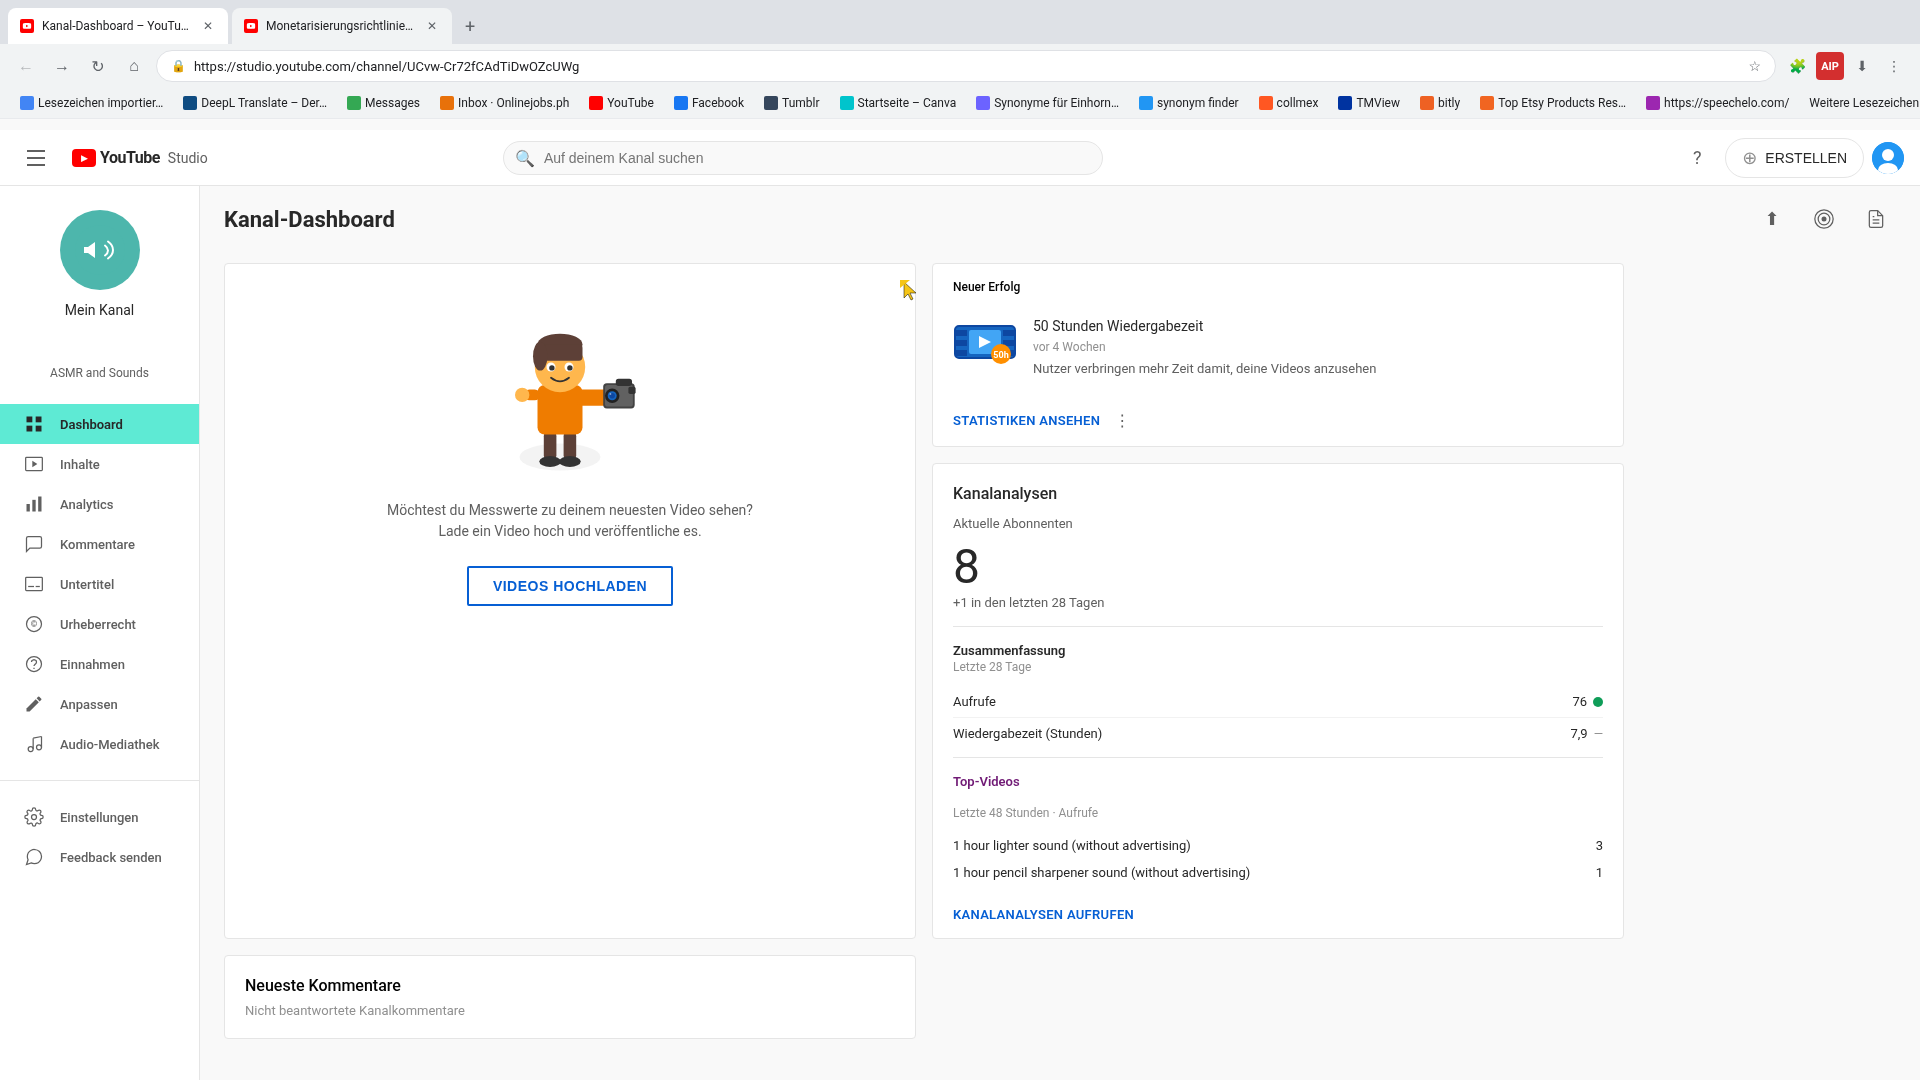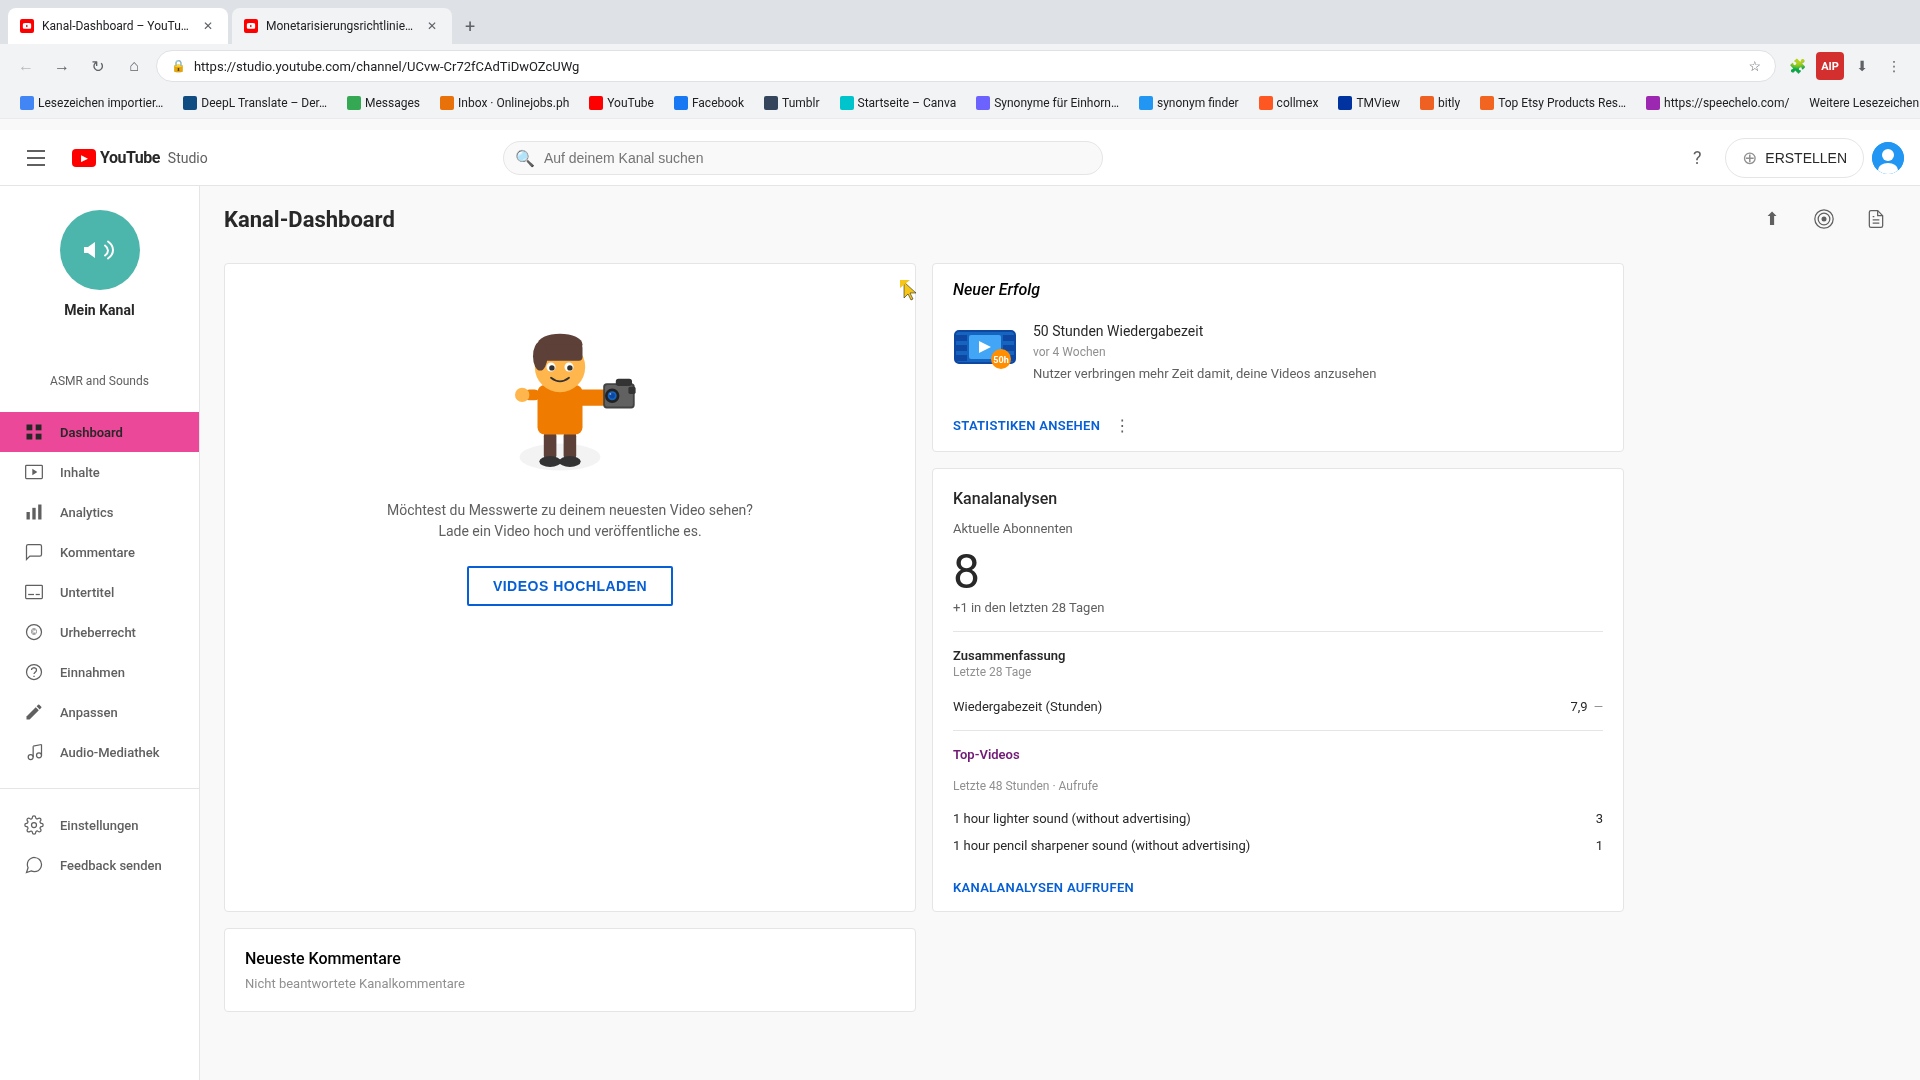--- a/index.html
+++ b/index.html
@@ -47,25 +47,25 @@
     .create-btn .plus-icon { font-size: 18px; color: #909090; }
     .avatar-btn { width: 32px; height: 32px; border-radius: 50%; background: #2196f3; display: flex; align-items: center; justify-content: center; cursor: pointer; overflow: hidden; }
     .avatar-btn svg { width: 32px; height: 32px; }
     .help-btn { width: 40px; height: 40px; border-radius: 50%; display: flex; align-items: center; justify-content: center; cursor: pointer; color: #606060; font-size: 18px; }
 
     
     .yt-sidebar { width: 200px; flex-shrink: 0; border-right: 1px solid #e5e5e5; background: #fff; padding-top: 56px; overflow-y: auto; position: fixed; left: 0; top: 130px; bottom: 0; }
     .channel-info { display: flex; flex-direction: column; align-items: center; padding: 24px 16px 16px; text-align: center; }
     .channel-avatar { width: 80px; height: 80px; border-radius: 50%; background: #4db6ac; display: flex; align-items: center; justify-content: center; margin-bottom: 12px; overflow: hidden; }
     .channel-avatar svg { width: 50px; height: 50px; }
-    .channel-name { font-size: 14px; font-weight: 700; color: #282828; margin-bottom: 12px; }
+    .channel-name { font-size: 14px; font-weight: 400; color: #282828; margin-bottom: 4px; }
     .channel-subtitle { font-size: 12px; color: #606060; margin-top: 44px; }
     .sidebar-nav { padding: 8px 0; }
     .sidebar-item { display: flex; align-items: center; gap: 16px; padding: 10px 24px; cursor: pointer; color: #606060; font-size: 13px; font-weight: 500; border-radius: 0; transition: background 0.1s; }
-    .sidebar-item.active { background: #ec4899; color: #282828; font-weight: 600; }
+    .sidebar-item.active { background: #5eead4; color: #282828; font-weight: 600; }
     .sidebar-item .si-icon { width: 20px; height: 20px; display: flex; align-items: center; justify-content: center; flex-shrink: 0; font-size: 16px; }
     .sidebar-divider { height: 1px; background: #e5e5e5; margin: 8px 0; }
 
     
     .yt-main { flex: 1; margin-left: 200px; margin-top: 56px; padding: 24px; overflow-y: auto; background: #f9f9f9; }
     .page-header { display: flex; align-items: center; justify-content: space-between; margin-bottom: 24px; }
     .page-title { font-size: 22px; font-weight: 700; color: #282828; }
     .header-actions { display: flex; gap: 12px; }
     .header-action-btn { width: 40px; height: 40px; border-radius: 50%; border: none; background: transparent; display: flex; align-items: center; justify-content: center; cursor: pointer; color: #606060; font-size: 18px; }
 
@@ -478,21 +478,21 @@
           </div>
           <p class="upload-text">Möchtest du Messwerte zu deinem neuesten Video sehen?<br>Lade ein Video hoch und veröffentliche es.</p>
           <button class="upload-btn">VIDEOS HOCHLADEN</button>
         </div>
       </div>
 
       <div style="display: flex; flex-direction: column; gap: 16px;">
 
         <div class="card">
           <div class="achievement-card">
-            <div class="card-header" style="padding: 16px 20px 8px; font-size: 16px; font-weight: 500; font-style: italic;">Neuer Erfolg</div>
+            <div class="card-header" style="padding: 16px 20px 8px; font-size: 12px; font-weight: 500;">Neuer Erfolg</div>
             <div class="achievement-content">
 
               <div class="achievement-icon">
                 <svg width="64" height="48" viewBox="0 0 64 48">
                   <rect x="2" y="8" width="60" height="32" rx="4" fill="#1565c0"></rect>
                   <rect x="2" y="8" width="60" height="32" rx="4" fill="none" stroke="#0d47a1" stroke-width="2"></rect>
 
                   <rect x="2" y="12" width="12" height="6" fill="#0d47a1"></rect>
                   <rect x="2" y="22" width="12" height="6" fill="#0d47a1"></rect>
                   <rect x="2" y="32" width="12" height="6" fill="#0d47a1"></rect>
@@ -526,20 +526,27 @@
           <div style="padding: 4px 20px 4px;">
             <span style="font-size: 13px; color: #606060;">Aktuelle Abonnenten</span>
           </div>
           <div class="subscribers-count">8</div>
           <div class="subscribers-change">+1 in den letzten 28 Tagen</div>
           <div class="analytics-divider"></div>
           <div class="summary-section">
             <div class="summary-title">Zusammenfassung</div>
             <div class="summary-subtitle">Letzte 28 Tage</div>
 
+            <div class="summary-row">
+              <span class="summary-label">Aufrufe</span>
+              <div class="summary-value">
+                <span>76</span>
+                <span class="green-dot"></span>
+              </div>
+            </div>
 
             <div class="summary-row">
               <span class="summary-label">Wiedergabezeit (Stunden)</span>
               <div class="summary-value">
                 <span>7,9</span>
                 <span class="trend-neutral">—</span>
               </div>
             </div>
           </div>
           <div class="analytics-divider"></div>

